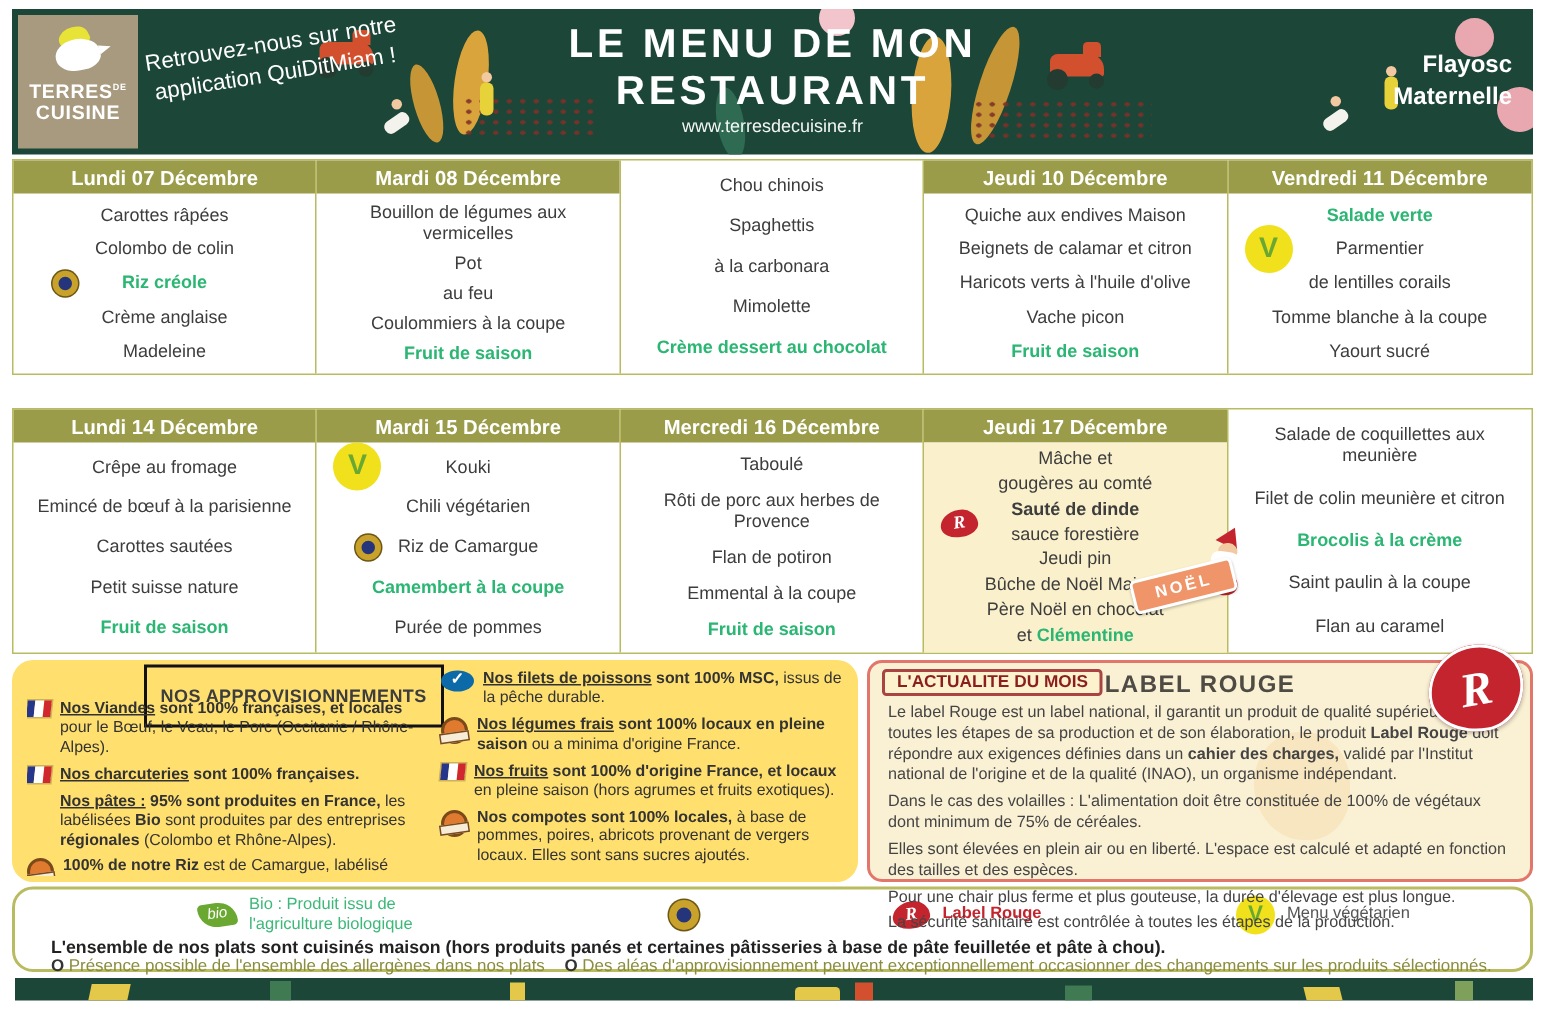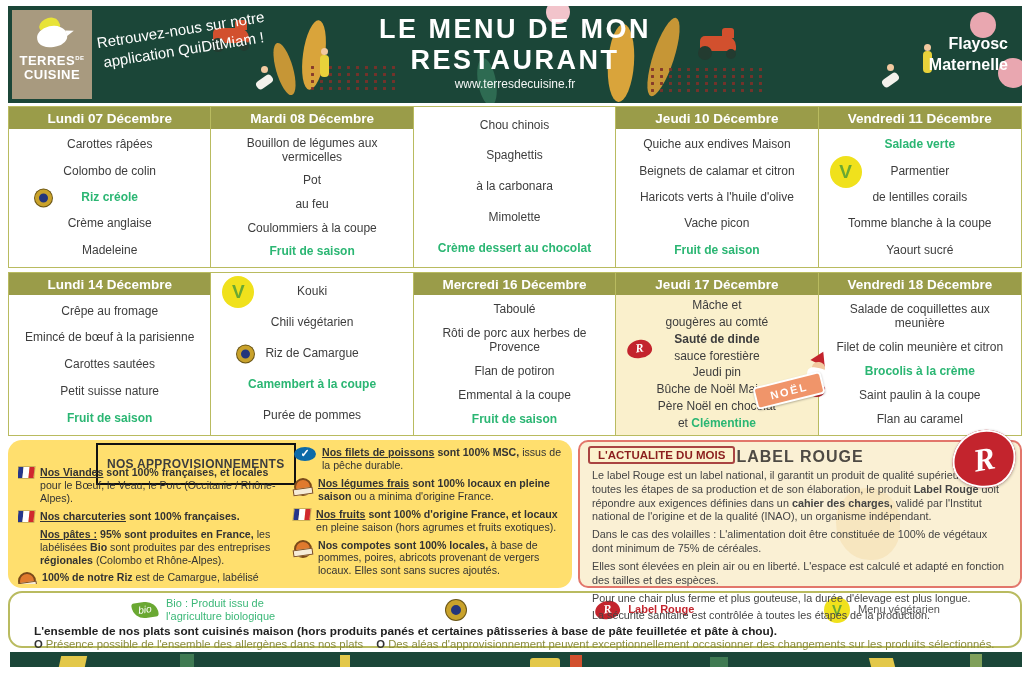--- a/index.html
+++ b/index.html
@@ -31,21 +31,21 @@
   .t-cab{position:absolute;left:22px;top:-8px;width:12px;height:10px;background:#d2502e;border-radius:3px 3px 0 0;}
   .t-w1{position:absolute;left:-2px;top:10px;width:14px;height:14px;background:#233b30;border-radius:50%;}
   .t-w2{position:absolute;left:26px;top:13px;width:10px;height:10px;background:#233b30;border-radius:50%;}
   .farmer{position:absolute;z-index:2;}
   .farmer .head{width:7px;height:7px;border-radius:50%;background:#f2c9a0;margin:0 auto;}
   .farmer .torso{width:9px;height:22px;border-radius:4px;margin:0 auto;}
   .torso.yellow{background:#e8d23a}.torso.white{background:#f4f2ec;transform:rotate(55deg);height:18px;}
 
   
   .menu-table{position:absolute;left:8px;width:1014px;display:grid;grid-template-columns:repeat(5,1fr);border:1px solid #b9bb60;background:#fff;box-sizing:border-box;}
-  #week1{top:106px;height:162px;}
+  #week1{top:106px;height:144px;}
   #week2{top:272px;height:164px;}
   .day-col{border-right:1px solid #b9bb60;display:flex;flex-direction:column;min-width:0;}
   .day-col:last-child{border-right:none;}
   .day-head{background:#9a9c49;color:#fff;font-weight:bold;font-size:13.5px;text-align:center;padding:4px 0 3px;}
   .day-body{flex:1;display:flex;flex-direction:column;justify-content:space-around;padding:3px 6px;position:relative;}
   .highlight .day-body{background:#faf0cc;}
   .menu-item{font-size:12px;text-align:center;line-height:1.15;position:relative;}
   .cell-icon{position:absolute;left:20px;top:50%;transform:translateY(-50%);}
   .cell-icon-veg{position:absolute;left:5px;top:50%;transform:translateY(-50%);}
   .cell-icon-lr{position:absolute;left:5px;top:50%;transform:translateY(-50%);}
@@ -244,20 +244,21 @@
       <div class="day-head">Lundi 14 Décembre</div>
       <div class="day-body">
         <div class="menu-item"><span><span>Crêpe au fromage</span></span></div>
         <div class="menu-item"><span><span>Emincé de bœuf à la parisienne</span></span></div>
         <div class="menu-item"><span><span>Carottes sautées</span></span></div>
         <div class="menu-item"><span><span>Petit suisse nature</span></span></div>
         <div class="menu-item"><span><span class="green">Fruit de saison</span></span></div>
       </div>
     </div>
     <div class="day-col">
+      <div class="day-head">Mardi 15 Décembre</div>
       <div class="day-body">
         <div class="menu-item"><span class="icon-veg lg cell-icon-veg">V</span><span><span>Kouki</span></span></div>
         <div class="menu-item"><span><span>Chili végétarien</span></span></div>
         <div class="menu-item"><span class="icon-round igp sm cell-icon"></span><span><span>Riz de Camargue</span></span></div>
         <div class="menu-item"><span><span class="green">Camembert à la coupe</span></span></div>
         <div class="menu-item"><span><span>Purée de pommes</span></span></div>
       </div>
     </div>
     <div class="day-col">
       <div class="day-head">Mercredi 16 Décembre</div>
@@ -284,21 +285,20 @@
         <div class="santa">
           <div class="s-hat"></div>
           <div class="s-pom"></div>
           <div class="s-face"></div>
           <div class="s-beard"></div>
           <div class="s-suit"></div>
         </div>
       </div>
     </div>
     <div class="day-col">
-      <div class="day-head">Vendredi 18 Décembre</div>
       <div class="day-body">
         <div class="menu-item"><span><span>Salade de coquillettes aux meunière</span></span></div>
         <div class="menu-item"><span><span>Filet de colin meunière et citron</span></span></div>
         <div class="menu-item"><span><span class="green">Brocolis à la crème</span></span></div>
         <div class="menu-item"><span><span>Saint paulin à la coupe</span></span></div>
         <div class="menu-item"><span><span>Flan au caramel</span></span></div>
       </div>
     </div>
   </div>
 

